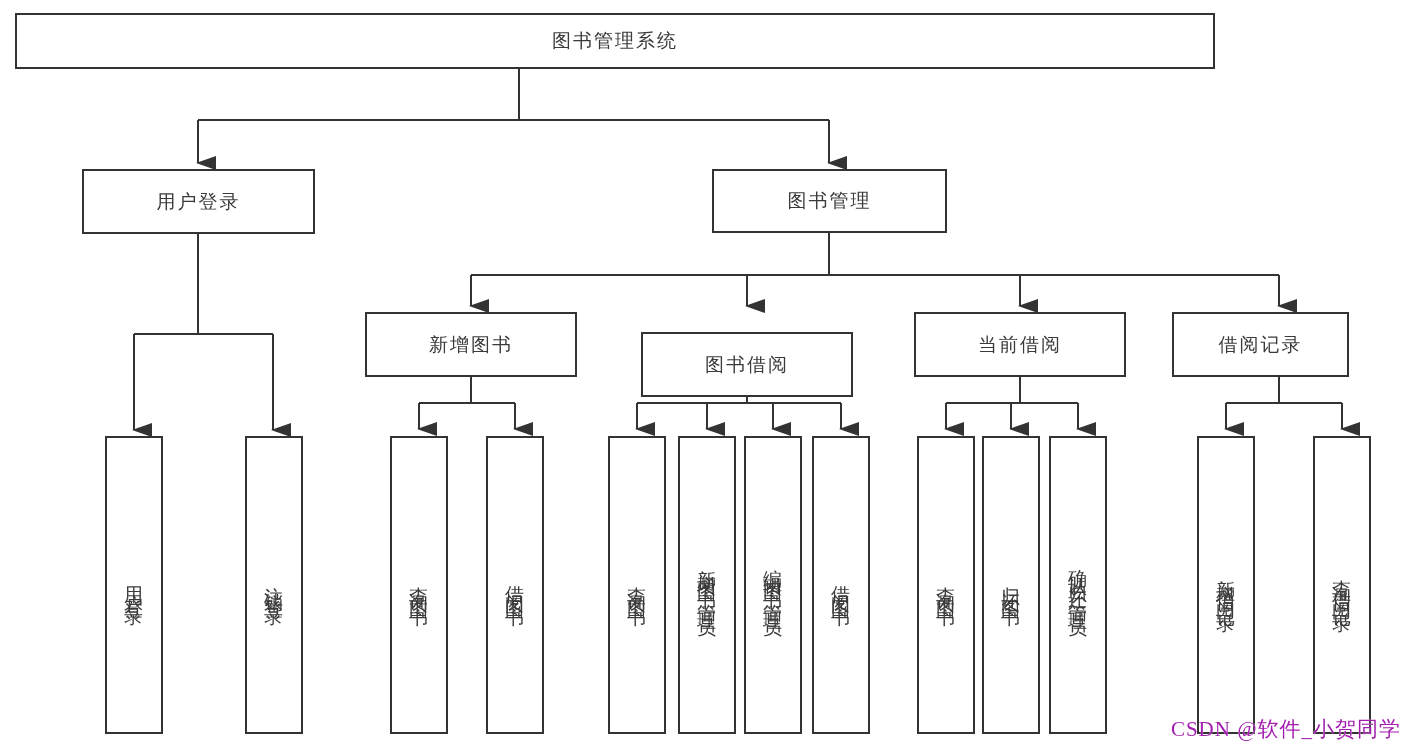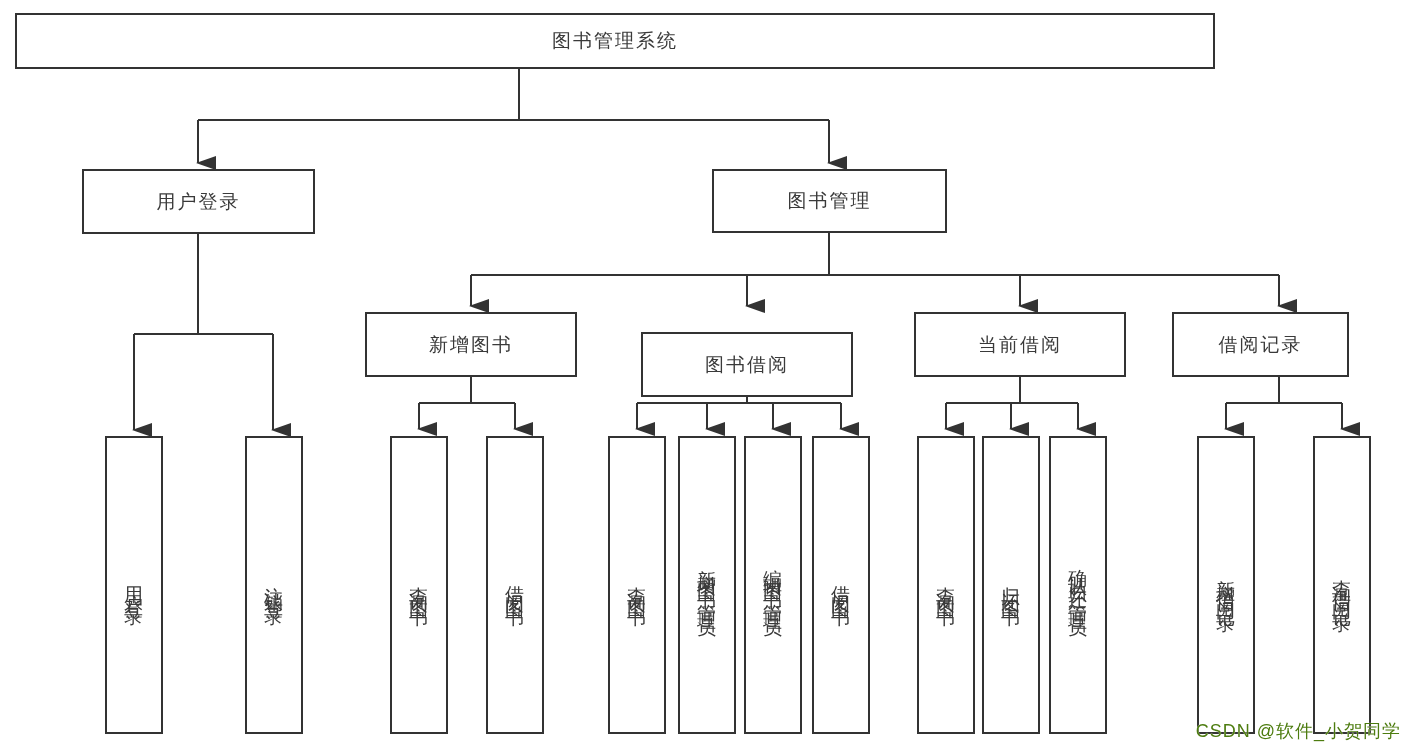--- a/index.html
+++ b/index.html
@@ -35,25 +35,26 @@
     text-orientation: mixed;
     letter-spacing: 7px;
     font-size: 19px;
     line-height: 1;
     white-space: nowrap;
   }
   .watermark {
     position: absolute;
     right: 4px;
     bottom: 4px;
-    color: #4d7c0f;
-    font-size: 18px;
+    color: #a21caf;
+    font-size: 21px;
     letter-spacing: 1px;
     z-index: 3;
     text-shadow: 0 0 1px #ffffff;
+    font-family: Liberation Serif, serif;
   }
 </style>
 </head>
 <body>
 
 <div id="canvas">
 
   <svg id="wires" viewBox="0 0 1405 747" xmlns="http://www.w3.org/2000/svg">
     <defs>
       <marker id="arrow" viewBox="0 0 7 10" refX="3.5" refY="9" markerWidth="7" markerHeight="10" orient="auto">

